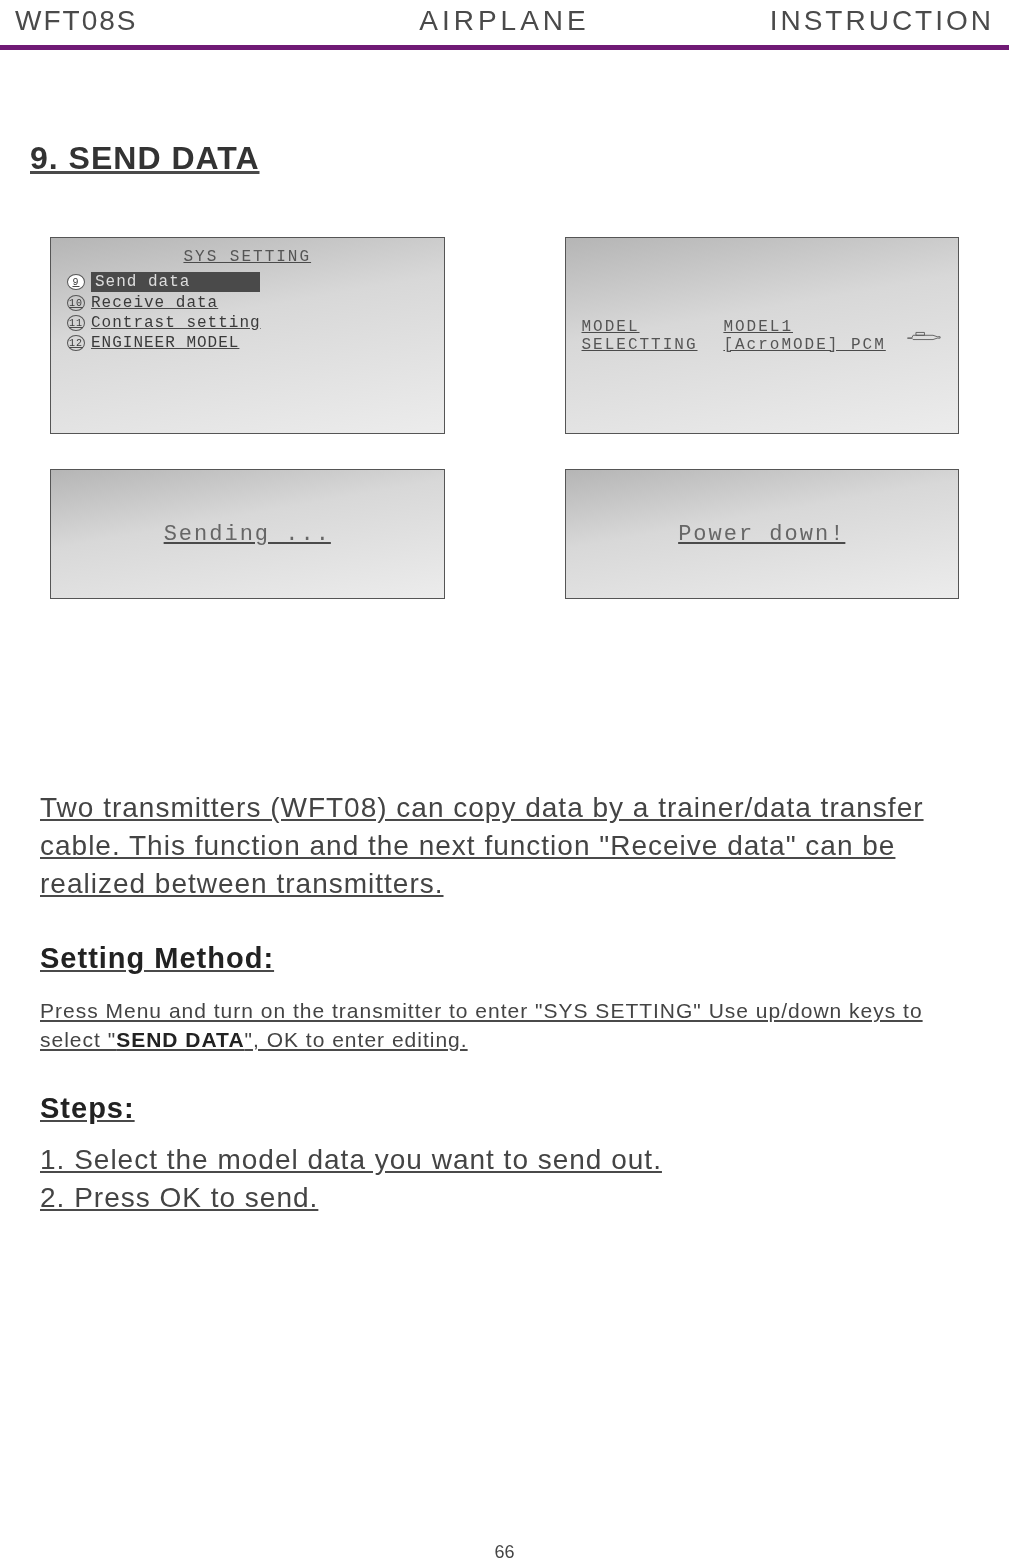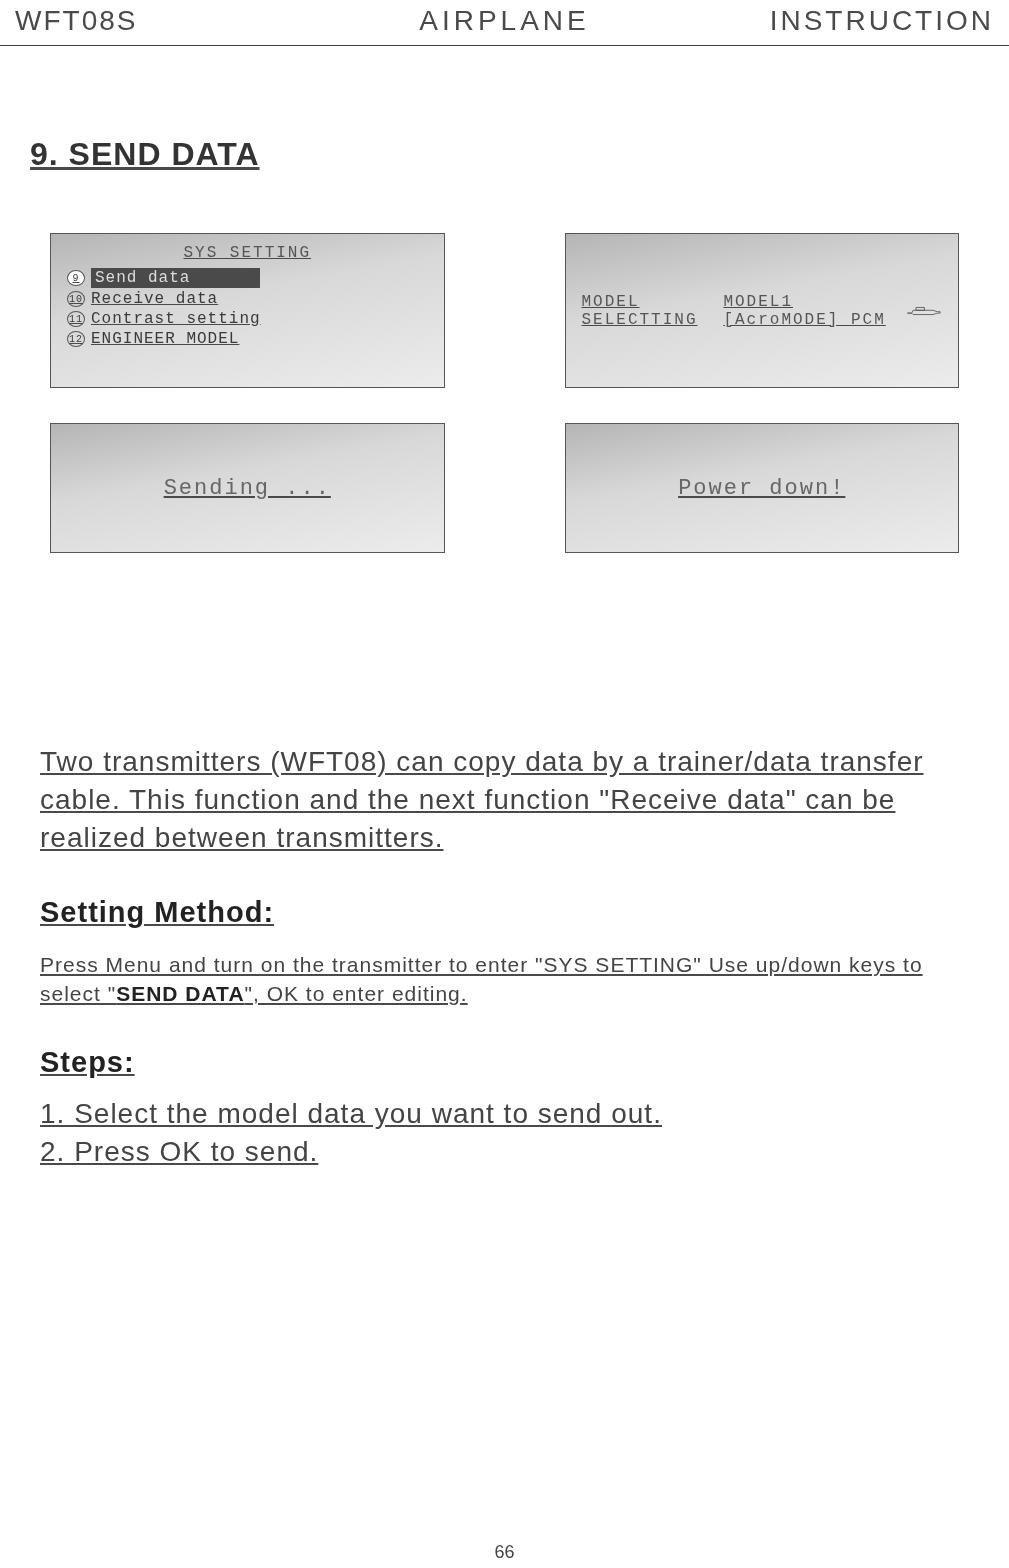--- a/index.html
+++ b/index.html
@@ -9,21 +9,21 @@
       width: 1009px;
       height: 1568px;
       position: relative;
       color: #4a4a4a;
     }
     .header {
       display: flex;
       justify-content: space-between;
       align-items: flex-start;
       padding: 5px 15px 8px 15px;
-      border-bottom: 1px solid #701a75;
+      border-bottom: 5px solid #701a75;
       letter-spacing: 2px;
       font-size: 28px;
     }
     .header-left { flex: 1; text-align: left; }
     .header-center { flex: 1; text-align: center; letter-spacing: 4px; }
     .header-right { flex: 1; text-align: right; letter-spacing: 3px; }
     .content { padding: 0 40px; text-decoration: underline; }
     .section-title {
       font-size: 32px;
       font-weight: bold;
@@ -36,21 +36,21 @@
       display: grid;
       grid-template-columns: 1fr 1fr;
       column-gap: 120px;
       row-gap: 35px;
       margin-top: 60px;
       padding: 0 10px;
     }
     .screen {
       border: 1px solid #555;
       background: linear-gradient(170deg, #b5b5b5 0%, #d8d8d8 40%, #ececec 100%);
-      height: 155px;
+      height: 197px;
       padding: 10px 16px;
       font-family: "Courier New", monospace;
       font-size: 17px;
       color: #3a3a3a;
       position: relative;
     }
     .screen.small { height: 130px; }
     .sys-title {
       text-align: center;
       font-size: 16px;

